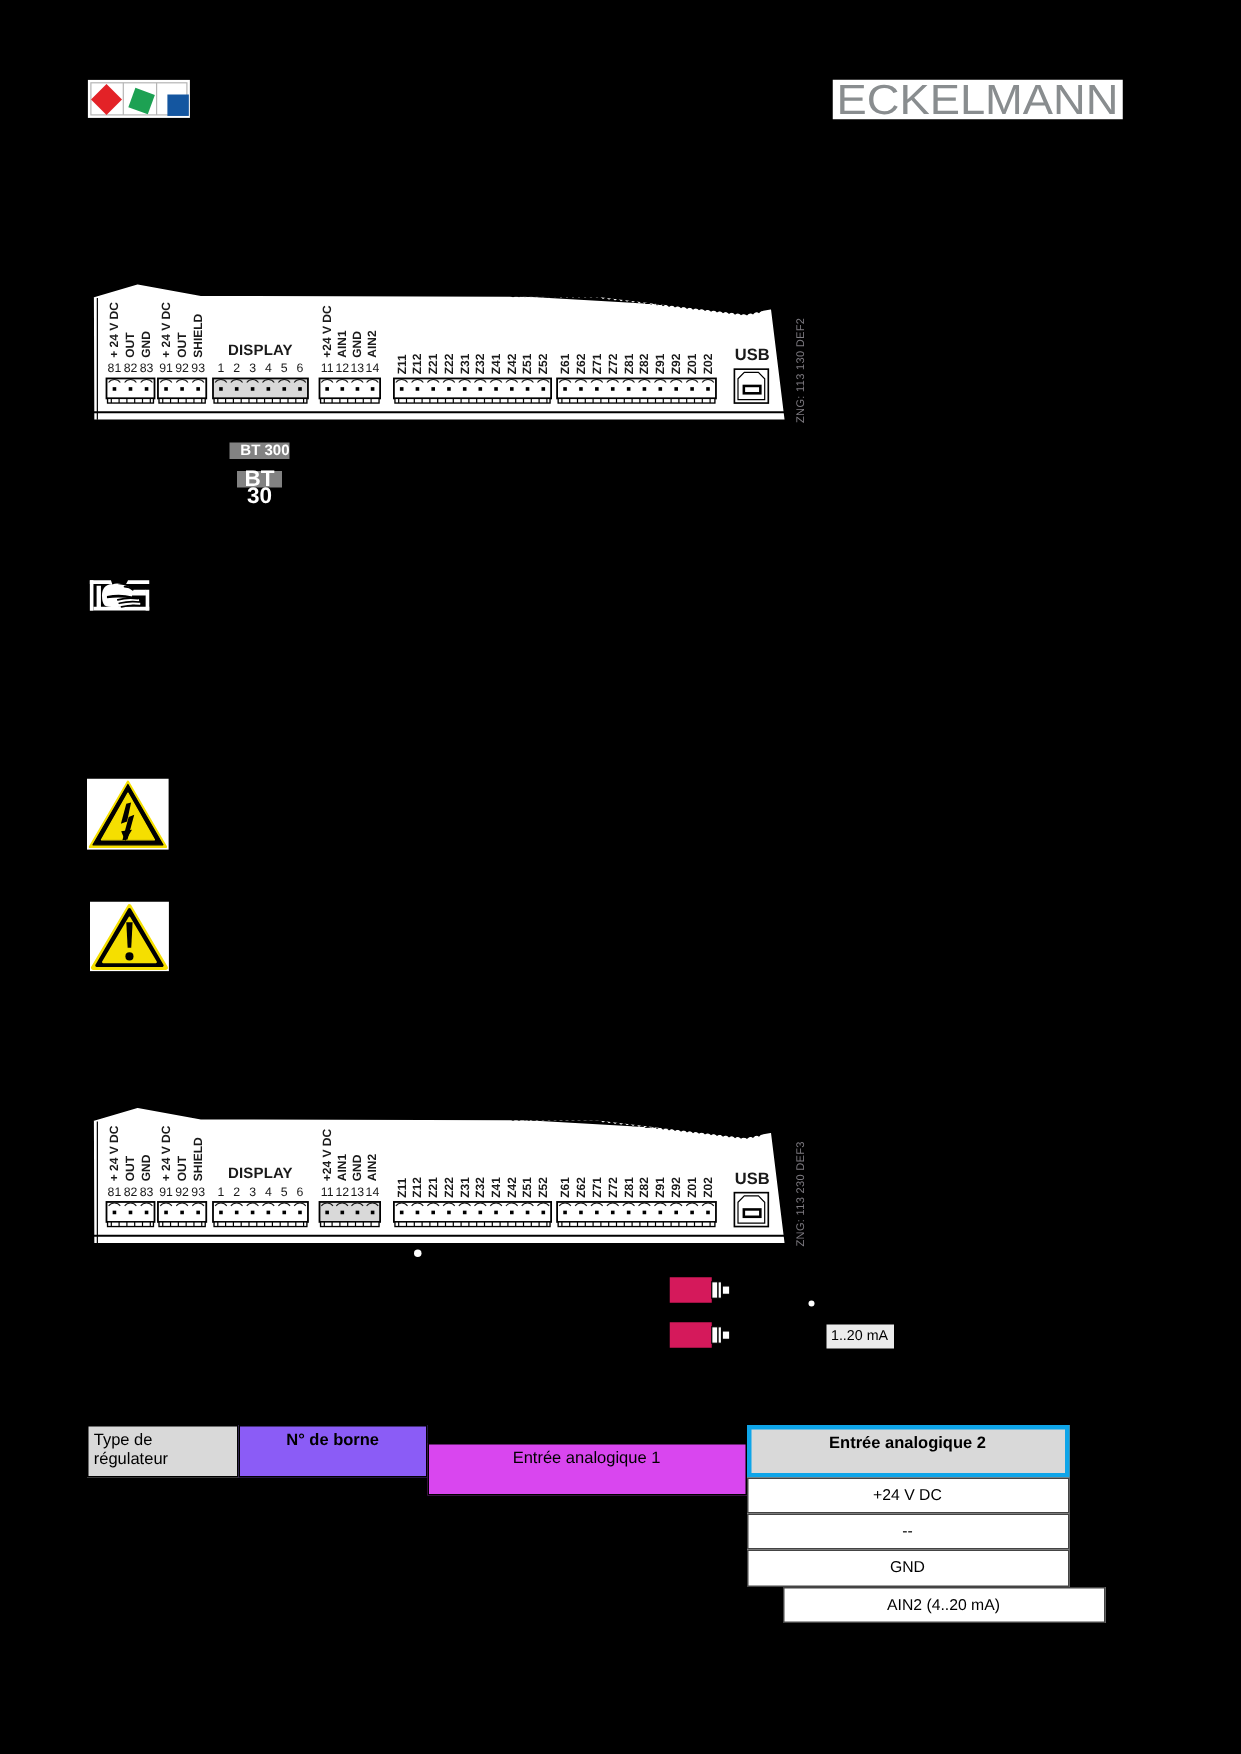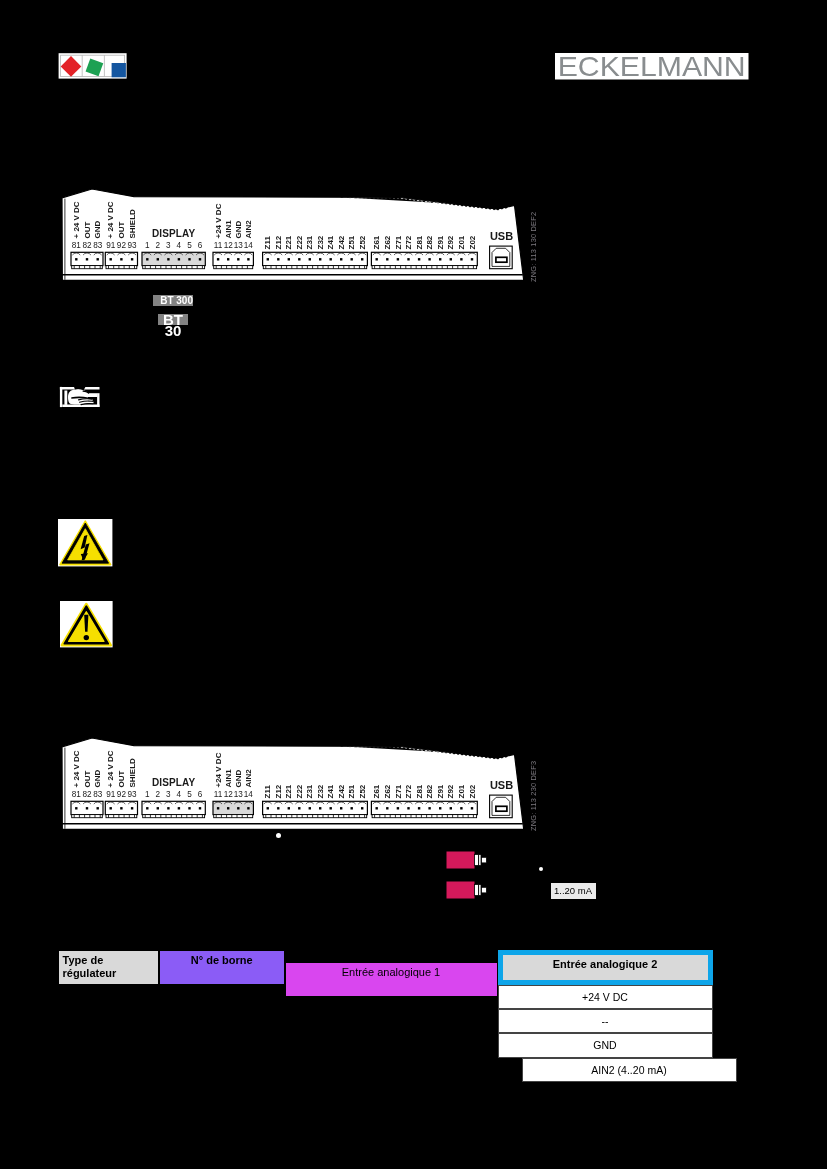--- a/index.html
+++ b/index.html
@@ -383,27 +383,27 @@
 <rect x="2.5" y="2.5" width="28" height="17" fill="#d5195b"></rect>
 <rect x="30.5" y="5.5" width="6.5" height="11" fill="#fff" stroke="#000" stroke-width="0.8"></rect>
 <line x1="34.6" y1="5.5" x2="34.6" y2="16.5" stroke="#000" stroke-width="1"></line>
 <rect x="37.5" y="8.3" width="5" height="5.6" fill="#fff" stroke="#000" stroke-width="0.8"></rect>
 </svg>
 
 <div class="abs" style="left:550.5px;top:882.5px;width:45px;height:16px;background:#ebebeb;color:#000;font-size:9.5px;line-height:16px;text-align:center;">1..20 mA</div>
 
 <div class="abs" style="left:57.5px;top:950px;width:655px;height:132px;font-size:11px;color:#000;">
 
-<div class="abs" style="left:0.0px;top:0;width:101.5px;height:34.5px;background:#d9d9d9;border:1px solid #000;box-sizing:border-box;font-weight:bold;text-align:left;padding-left:4px;padding-top:3px;line-height:13px;">Type de<br>régulateur</div>
+<div class="abs" style="left:0.0px;top:0;width:101.5px;height:34.5px;background:#d9d9d9;border:1px solid #000;box-sizing:border-box;font-weight:normal;text-align:left;padding-left:4px;padding-top:3px;line-height:13px;">Type de<br>régulateur</div>
 
 <div class="abs" style="left:101.5px;top:0;width:125.5px;height:34.5px;background:#8b5cf6;border:1px solid #000;box-sizing:border-box;font-weight:bold;text-align:center;padding-top:3px;line-height:13px;">N° de borne</div>
 
 <div class="abs" style="left:227.0px;top:12px;width:213.0px;height:34.5px;background:#d946ef;border:1px solid #000;box-sizing:border-box;font-weight:normal;text-align:center;padding-top:3px;line-height:13px;">Entrée analogique 1</div>
 
-<div class="abs" style="left:440.0px;top:0;width:215.0px;height:34.5px;background:#d9d9d9;border:5px solid #0ea5e9;box-sizing:border-box;font-weight:bold;text-align:center;padding-top:3px;line-height:13px;">Entrée analogique 2</div>
+<div class="abs" style="left:440.0px;top:0;width:215.0px;height:34.5px;background:#d9d9d9;border:3px solid #0ea5e9;box-sizing:border-box;font-weight:bold;text-align:center;padding-top:3px;line-height:13px;">Entrée analogique 2</div>
 
 <div class="abs" style="left:440px;top:34.5px;width:215px;height:24.4px;background:#fff;border:1px solid #444;box-sizing:border-box;text-align:center;font-size:10.5px;padding-top:5px;">+24 V DC</div>
 
 <div class="abs" style="left:440px;top:58.9px;width:215px;height:24.4px;background:#fff;border:1px solid #444;box-sizing:border-box;text-align:center;font-size:10.5px;padding-top:5px;">--</div>
 
 <div class="abs" style="left:440px;top:83.3px;width:215px;height:24.4px;background:#fff;border:1px solid #444;box-sizing:border-box;text-align:center;font-size:10.5px;padding-top:5px;">GND</div>
 
 <div class="abs" style="left:464px;top:107.7px;width:215px;height:24.4px;background:#fff;border:1px solid #444;box-sizing:border-box;text-align:center;font-size:10.5px;padding-top:5px;">AIN2 (4..20 mA)</div>
 </div>
 </body></html>

